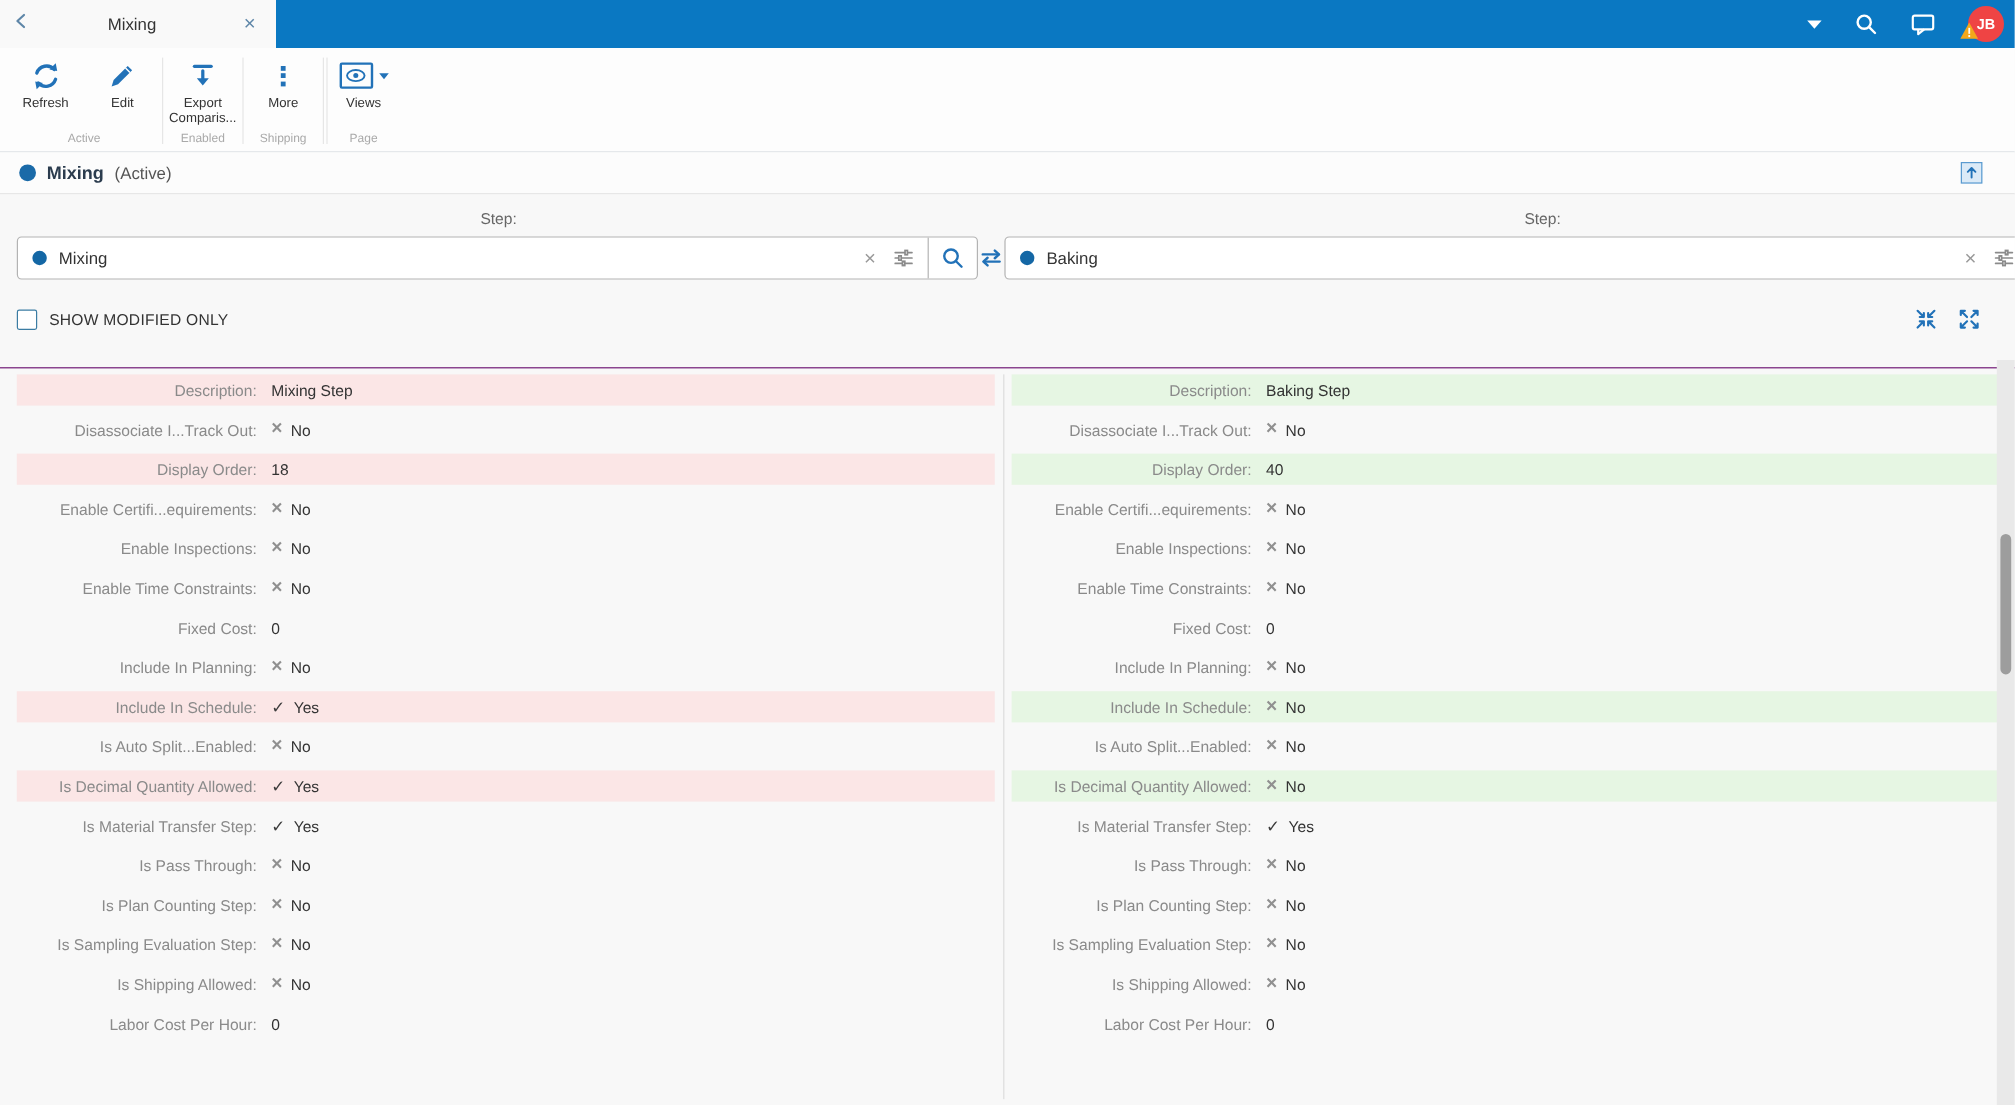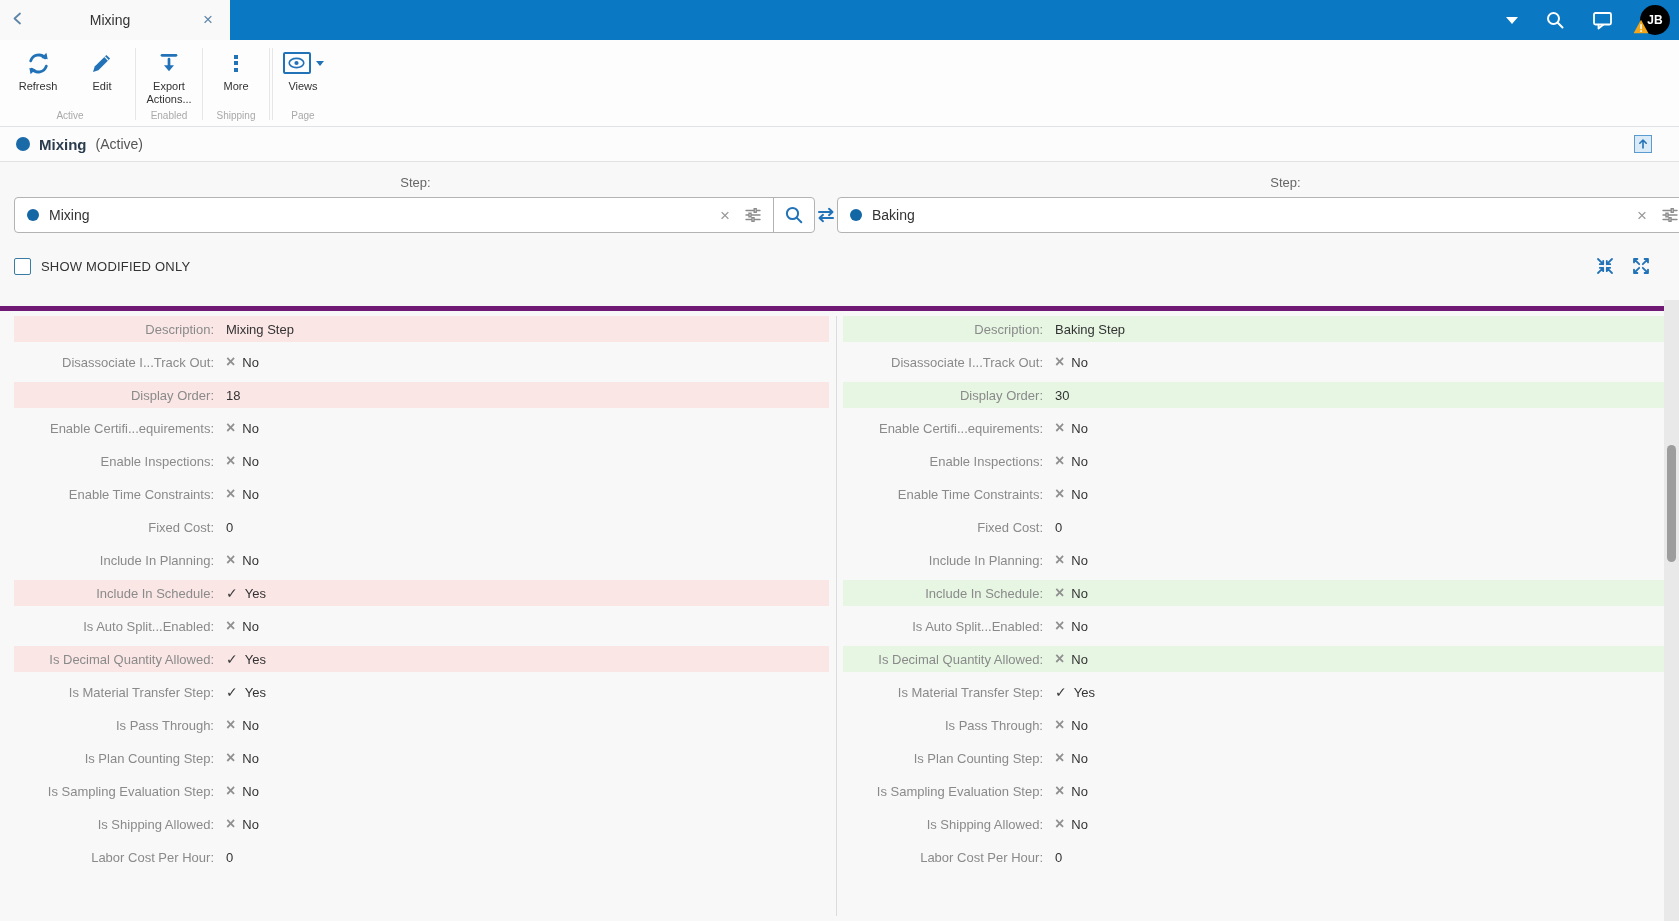--- a/index.html
+++ b/index.html
@@ -9,21 +9,21 @@
   
   .topbar { display:flex; height:40px; }
   .tab-strip { width:230px; background:#f9f9f9; display:flex; align-items:center; }
   .back-btn { width:34px; display:flex; align-items:center; justify-content:center; cursor:pointer; }
   .tab { flex:1; display:flex; align-items:center; height:100%; }
   .tab-title { flex:1; text-align:center; font-size:14px; color:#333; }
   .tab-close { width:44px; text-align:center; font-size:17px; color:#5e86a8; cursor:pointer; }
   .blue-bar { flex:1; background:#0a78c2; display:flex; align-items:center; justify-content:flex-end; gap:27px; padding-right:9px; }
   .caret-down-w { width:0; height:0; border-left:6px solid transparent; border-right:6px solid transparent; border-top:7px solid #fff; }
   .avatar-wrap { position:relative; width:30px; height:30px; }
-  .avatar { width:30px; height:30px; border-radius:50%; background:#000000; color:#fff; font-size:12px; font-weight:bold; display:flex; align-items:center; justify-content:center; }
+  .avatar { width:30px; height:30px; border-radius:50%; background:#ef4444; color:#fff; font-size:12px; font-weight:bold; display:flex; align-items:center; justify-content:center; }
   .warn { position:absolute; left:-7px; bottom:-3px; }
 
   
   .ribbon { height:87px; background:#fdfdfd; border-bottom:1px solid #dfe3e6; display:flex; padding:0 6px; }
   .rb-side { display:flex; }
   .rb-group { display:flex; flex-direction:column; }
   .rb-row { display:flex; flex:1; }
   .rb-btn { width:64px; display:flex; flex-direction:column; align-items:center; padding-top:9px; gap:3px; cursor:pointer; }
   .rb-btn .ic { height:28px; display:flex; align-items:center; justify-content:center; }
   .rb-btn .lbl { font-size:11px; color:#333; text-align:center; line-height:1.2; }
@@ -59,21 +59,21 @@
   .sel-search { width:41px; align-self:stretch; border-left:1px solid #b3b3b3; display:flex; align-items:center; justify-content:center; cursor:pointer; }
   .swap-wrap { width:48px; align-self:flex-end; height:36px; display:flex; align-items:center; justify-content:center; cursor:pointer; }
 
   .modified-row { margin-top:23px; display:flex; align-items:center; padding:0 29px 0 14px; height:20px; }
   .checkbox { width:17px; height:17px; background:#fff; border:1px solid #3b7ca3; border-radius:2px; cursor:pointer; }
   .modified-label { margin-left:10px; font-size:13px; color:#333; letter-spacing:.2px; }
   .mod-spacer { flex:1; }
   .mod-icons { display:flex; gap:18px; }
   .mod-icons span { cursor:pointer; display:flex; }
 
-  .compare-area { margin-top:30px; border-top:5px solid #701a75; padding-top:5px; display:flex; align-items:stretch; height:610px; }
+  .compare-area { margin-top:30px; border-top:1px solid #701a75; padding-top:5px; display:flex; align-items:stretch; height:610px; }
   .panel { display:flex; flex-direction:column; }
   .panel-left { width:815px; margin-left:14px; }
   .panel-divider { width:0; border-left:1px solid #dcdcdc; margin:0 6px 0 7px; }
   .panel-right { width:822px; }
 
   .cmp-row { height:26px; margin-bottom:7px; display:flex; align-items:center; }
   .cmp-row.diff-left { background:#fbe6e6; }
   .cmp-row.diff-right { background:#e6f6e3; }
   .cmp-label { width:200px; text-align:right; font-size:13px; color:#8a8a8a; flex:none; }
   .cmp-value { margin-left:12px; display:flex; align-items:center; gap:7px; font-size:13px; color:#333; }
@@ -162,21 +162,21 @@
         <div class="rb-btn">
           <span class="ic">
             <svg width="24" height="24" viewBox="0 0 24 24">
               <g stroke="#2272b8" stroke-width="2.7" fill="none" stroke-linecap="round">
                 <path d="M5 4.3h14"></path>
                   <path d="M12 8v6.5"></path>
               </g>
               <path fill="#2272b8" d="M12 20.3l-5-6h10z"></path>
             </svg>
           </span>
-          <span class="lbl">Export Actions...</span>
+          <span class="lbl">Export Comparis...</span>
         </div>
       </div>
       <div class="rb-group-label">Enabled</div>
     </div>
     <div class="rb-sep"></div>
     <div class="rb-group">
       <div class="rb-row">
         <div class="rb-btn">
           <span class="ic">
             <span class="more-dots">
@@ -471,21 +471,21 @@
     <div class="cmp-value">
       <span class="cmp-icon cross">×</span>
       <span class="cmp-text">No</span>
     </div>
   </div>
 
   <div class="cmp-row diff-right">
     <div class="cmp-label">Display Order:</div>
     <div class="cmp-value">
 
-      <span class="cmp-text">30</span>
+      <span class="cmp-text">40</span>
     </div>
   </div>
 
   <div class="cmp-row">
     <div class="cmp-label">Enable Certifi...equirements:</div>
     <div class="cmp-value">
       <span class="cmp-icon cross">×</span>
       <span class="cmp-text">No</span>
     </div>
   </div>

